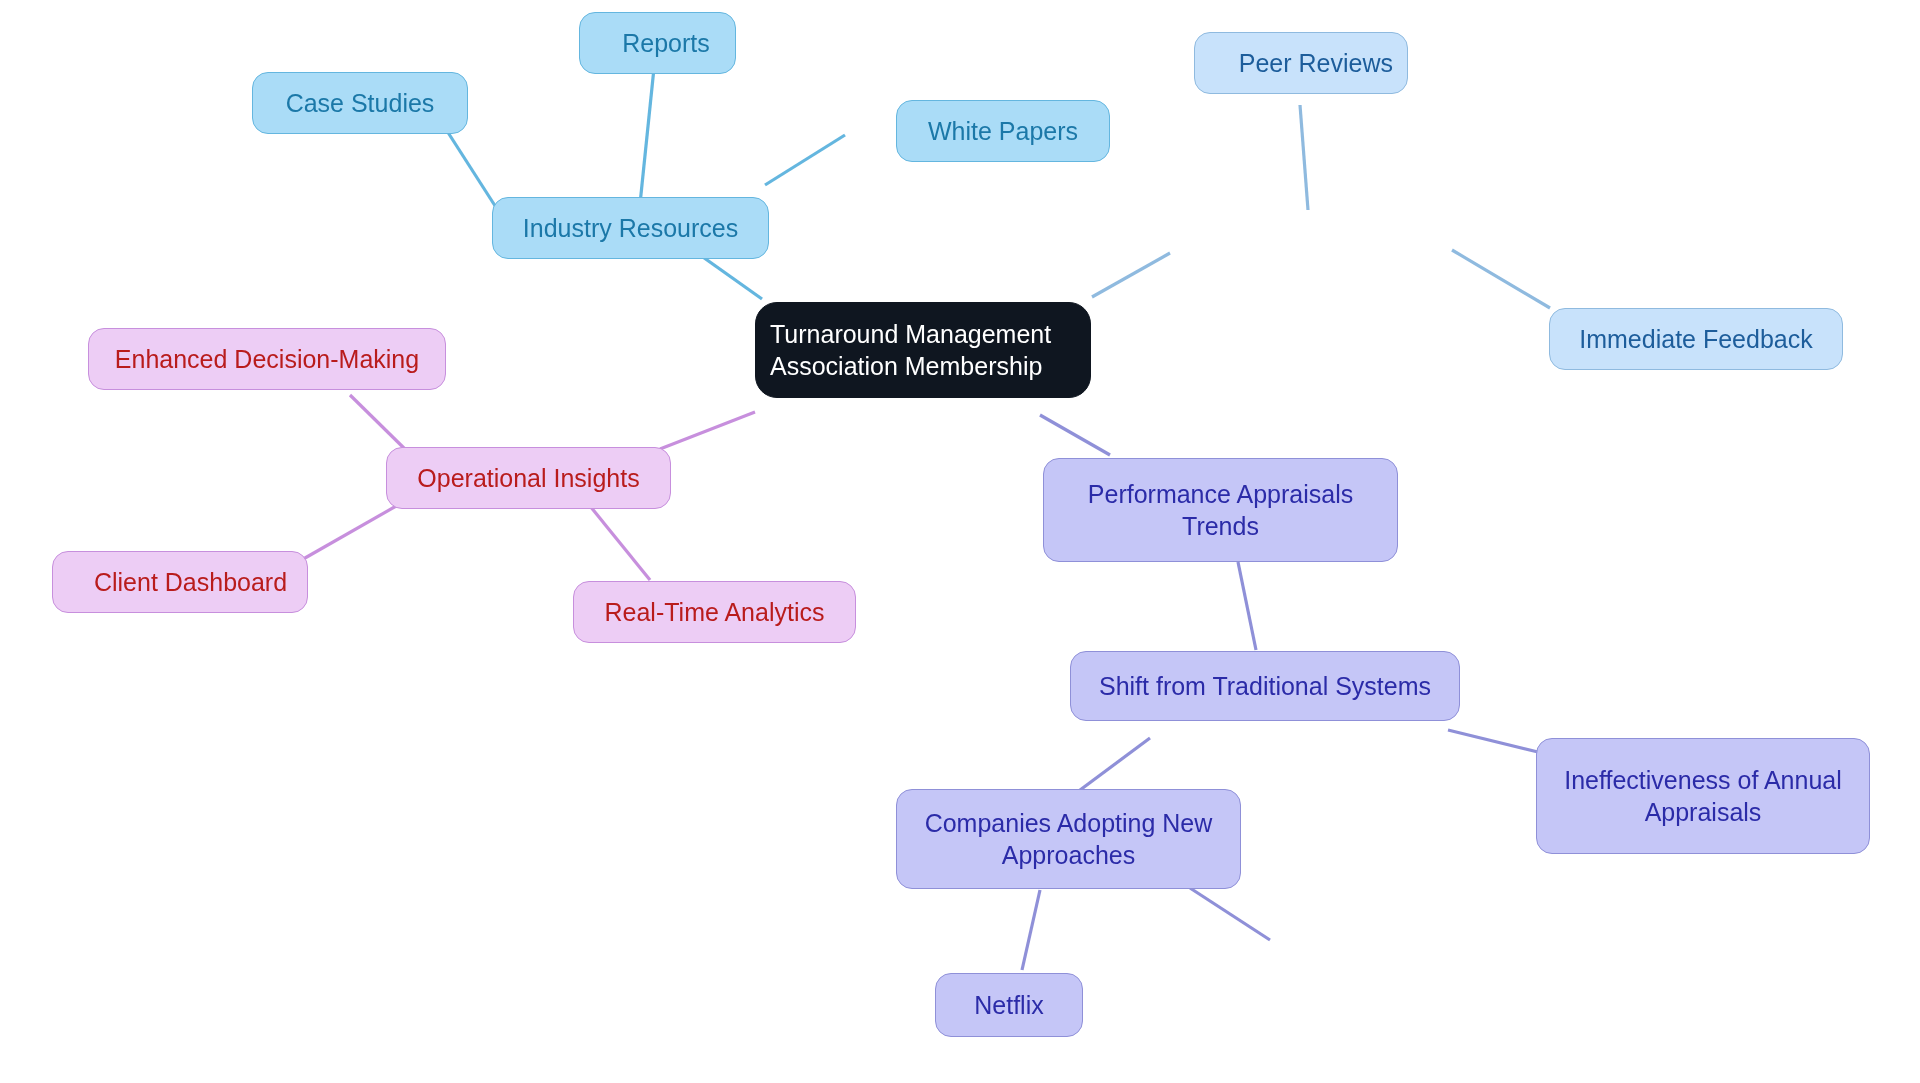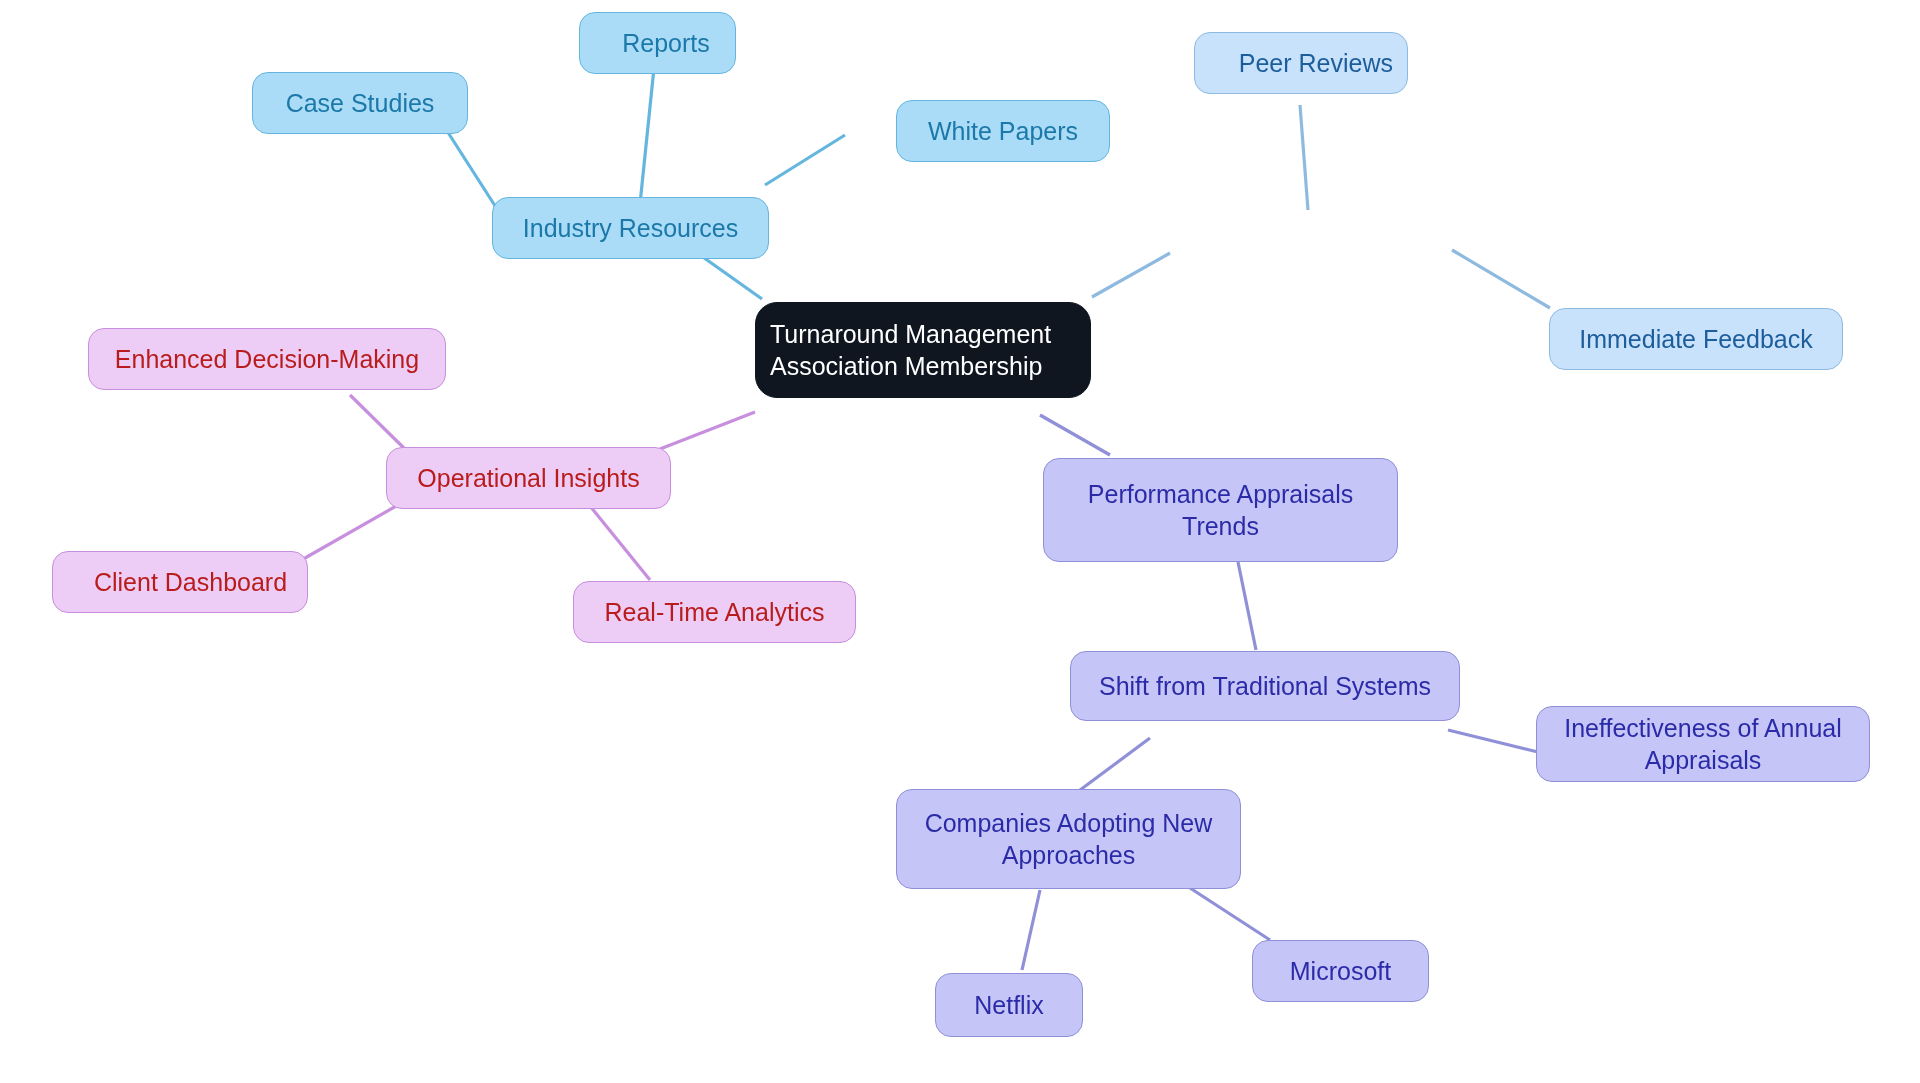--- a/index.html
+++ b/index.html
@@ -138,28 +138,25 @@
     <span>Real-Time Analytics</span>
   </div>
 
   <div class="node violet" style="left:1043px; top:458px; width:355px; height:104px;">
     <span>Performance Appraisals
 Trends</span>
   </div>
   <div class="node violet" style="left:1059px; top:651px; width:390px; height:70px;margin-left:11px;">
     <span>Shift from Traditional Systems</span>
   </div>
-  <div class="node violet" style="left:1536px; top:706px; width:334px; height:76px;">
+  <div class="node violet" style="left:1536px; top:738px; width:334px; height:116px;">
     <span>Ineffectiveness of Annual
 Appraisals</span>
   </div>
   <div class="node violet" style="left:896px; top:789px; width:345px; height:100px;">
     <span>Companies Adopting New
 Approaches</span>
   </div>
   <div class="node violet" style="left:935px; top:973px; width:148px; height:64px;">
     <span>Netflix</span>
   </div>
-  <div class="node violet" style="left:1252px; top:940px; width:177px; height:62px;">
-    <span>Microsoft</span>
-  </div>
 
 </div>
 
 </body></html>

